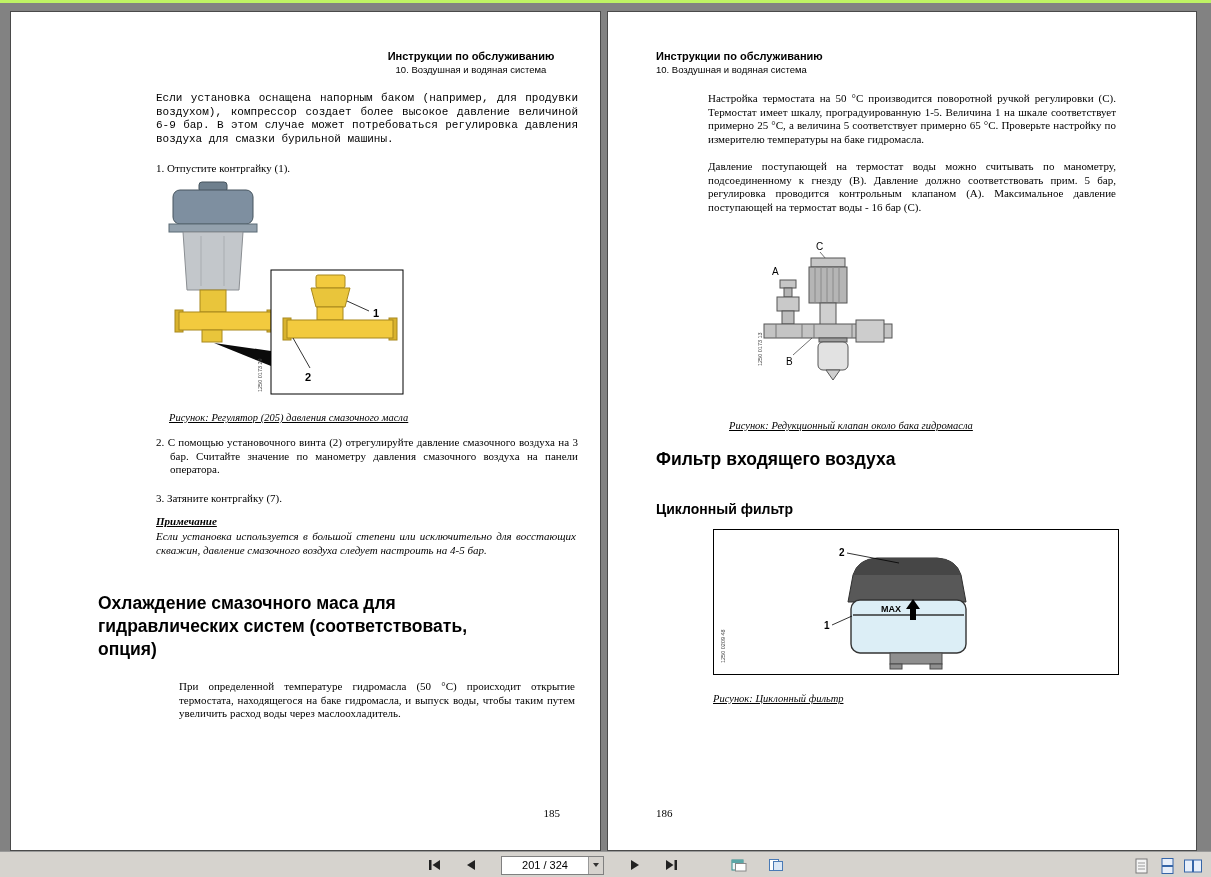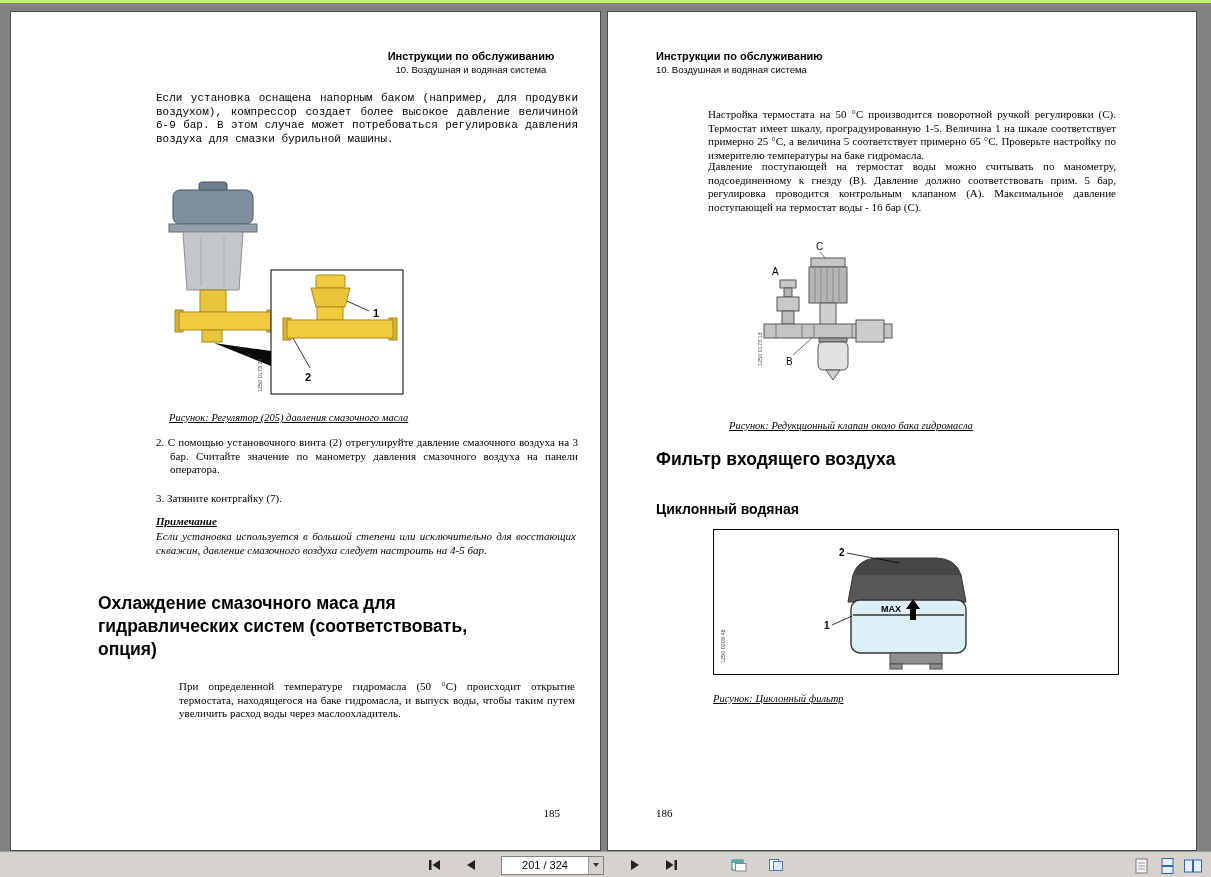--- a/index.html
+++ b/index.html
@@ -44,20 +44,21 @@
 
   <div class="page page-left">
 
     <div class="abs" style="left:340px; top:38px; width:240px; text-align:center;">
       <div class="hdr-title">Инструкции по обслуживанию</div>
       <div class="hdr-sub">10. Воздушная и водяная система</div>
     </div>
 
     <div class="abs body-text" style="left:145px; top:80px; width:422px;font-family:Liberation Mono, monospace;">Если установка оснащена напорным баком (например, для продувки воздухом), компрессор создает более высокое давление величиной 6-9 бар. В этом случае может потребоваться регулировка давления воздуха для смазки бурильной машины.</div>
 
+    <div class="abs step" style="left:145px; top:150px; width:422px;">1. Отпустите контргайку (1).</div>
 
     <div class="abs" style="left:145px; top:168px; width:262px; height:222px;">
       <svg width="262" height="222" viewBox="0 0 262 222">
         <rect x="43" y="2" width="28" height="10" rx="3" fill="#6e7f8d" stroke="#46555f"></rect>
         <rect x="17" y="10" width="80" height="34" rx="7" fill="#7e8fa0" stroke="#46555f"></rect>
         <rect x="13" y="44" width="88" height="8" fill="#93a1ad" stroke="#5a6a74"></rect>
         <path d="M27 52 L87 52 L83 110 L31 110 Z" fill="#c3c7cb" stroke="#8a8e92"></path>
         <line x1="45" y1="56" x2="45" y2="106" stroke="#a9adb1" stroke-width="1"></line>
         <line x1="68" y1="56" x2="68" y2="106" stroke="#a9adb1" stroke-width="1"></line>
         <rect x="44" y="110" width="26" height="22" fill="#e9c53b" stroke="#a8881c"></rect>
@@ -96,21 +97,21 @@
     <div class="abs pagenum" style="right:40px; top:795px;">185</div>
   </div>
 
   <div class="page page-right">
 
     <div class="abs" style="left:48px; top:38px;">
       <div class="hdr-title">Инструкции по обслуживанию</div>
       <div class="hdr-sub">10. Воздушная и водяная система</div>
     </div>
 
-    <div class="abs body-text" style="left:100px; top:96px; width:408px;">Настройка термостата на 50 °C производится поворотной ручкой регулировки (C). Термостат имеет шкалу, проградуированную 1-5. Величина 1 на шкале соответствует примерно 25 °C, а величина 5 соответствует примерно 65 °C. Проверьте настройку по измерителю температуры на баке гидромасла.</div>
+    <div class="abs body-text" style="left:100px; top:80px; width:408px;">Настройка термостата на 50 °C производится поворотной ручкой регулировки (C). Термостат имеет шкалу, проградуированную 1-5. Величина 1 на шкале соответствует примерно 25 °C, а величина 5 соответствует примерно 65 °C. Проверьте настройку по измерителю температуры на баке гидромасла.</div>
     <div class="abs body-text" style="left:100px; top:148px; width:408px;">Давление поступающей на термостат воды можно считывать по манометру, подсоединенному к гнезду (B). Давление должно соответствовать прим. 5 бар, регулировка проводится контрольным клапаном (A). Максимальное давление поступающей на термостат воды - 16 бар (C).</div>
 
     <div class="abs" style="left:148px; top:222px; width:145px; height:172px;">
       <svg width="145" height="172" viewBox="0 0 145 172">
         <text x="60" y="16" font-family="Liberation Sans, sans-serif" font-size="10">C</text>
         <line x1="64" y1="18" x2="70" y2="25" stroke="#333" stroke-width="0.7"></line>
         <rect x="55" y="24" width="34" height="9" fill="#c6c6c6" stroke="#555"></rect>
         <rect x="53" y="33" width="38" height="36" fill="#b5b5b5" stroke="#555"></rect>
         <line x1="59" y1="33" x2="59" y2="69" stroke="#8a8a8a"></line>
         <line x1="65" y1="33" x2="65" y2="69" stroke="#8a8a8a"></line>
@@ -135,21 +136,21 @@
         <polygon points="70,136 84,136 77,146" fill="#cfcfcf" stroke="#555"></polygon>
         <text x="30" y="131" font-family="Liberation Sans, sans-serif" font-size="10">B</text>
         <line x1="37" y1="121" x2="56" y2="104" stroke="#333" stroke-width="0.7"></line>
         <text transform="translate(6,132) rotate(-90)" font-family="Liberation Sans, sans-serif" font-size="5.5" fill="#444">1250 0173 13</text>
       </svg>
     </div>
 
     <div class="abs caption" style="left:105px; top:408px;margin-left:16px;">Рисунок: Редукционный клапан около бака гидромасла</div>
 
     <div class="abs h1" style="left:48px; top:436px; width:420px;">Фильтр входящего воздуха</div>
-    <div class="abs h2" style="left:48px; top:489px; width:320px;">Циклонный водяная</div>
+    <div class="abs h2" style="left:48px; top:489px; width:320px;">Циклонный фильтр</div>
 
     <div class="abs figbox" style="left:105px; top:517px; width:406px; height:146px;">
       <svg width="404" height="144" viewBox="0 0 404 144">
         <path d="M134,72 L139,45 Q144,29 163,28 L223,28 Q242,29 247,45 L252,72 Z" fill="#585858" stroke="#2e2e2e"></path>
         <path d="M139,45 Q144,29 163,28 L223,28 Q242,29 247,45 Z" fill="#464646"></path>
         <rect x="137" y="70" width="115" height="53" rx="9" fill="#dceef6" stroke="#333" stroke-width="1.4"></rect>
         <line x1="139" y1="85" x2="250" y2="85" stroke="#333" stroke-width="1.3"></line>
         <text x="167" y="82" font-family="Liberation Sans, sans-serif" font-size="9" font-weight="bold">MAX</text>
         <polygon points="199,69 206,79 202,79 202,90 196,90 196,79 192,79" fill="#000"></polygon>
         <rect x="176" y="123" width="52" height="11" fill="#8f8f8f" stroke="#4a4a4a"></rect>

